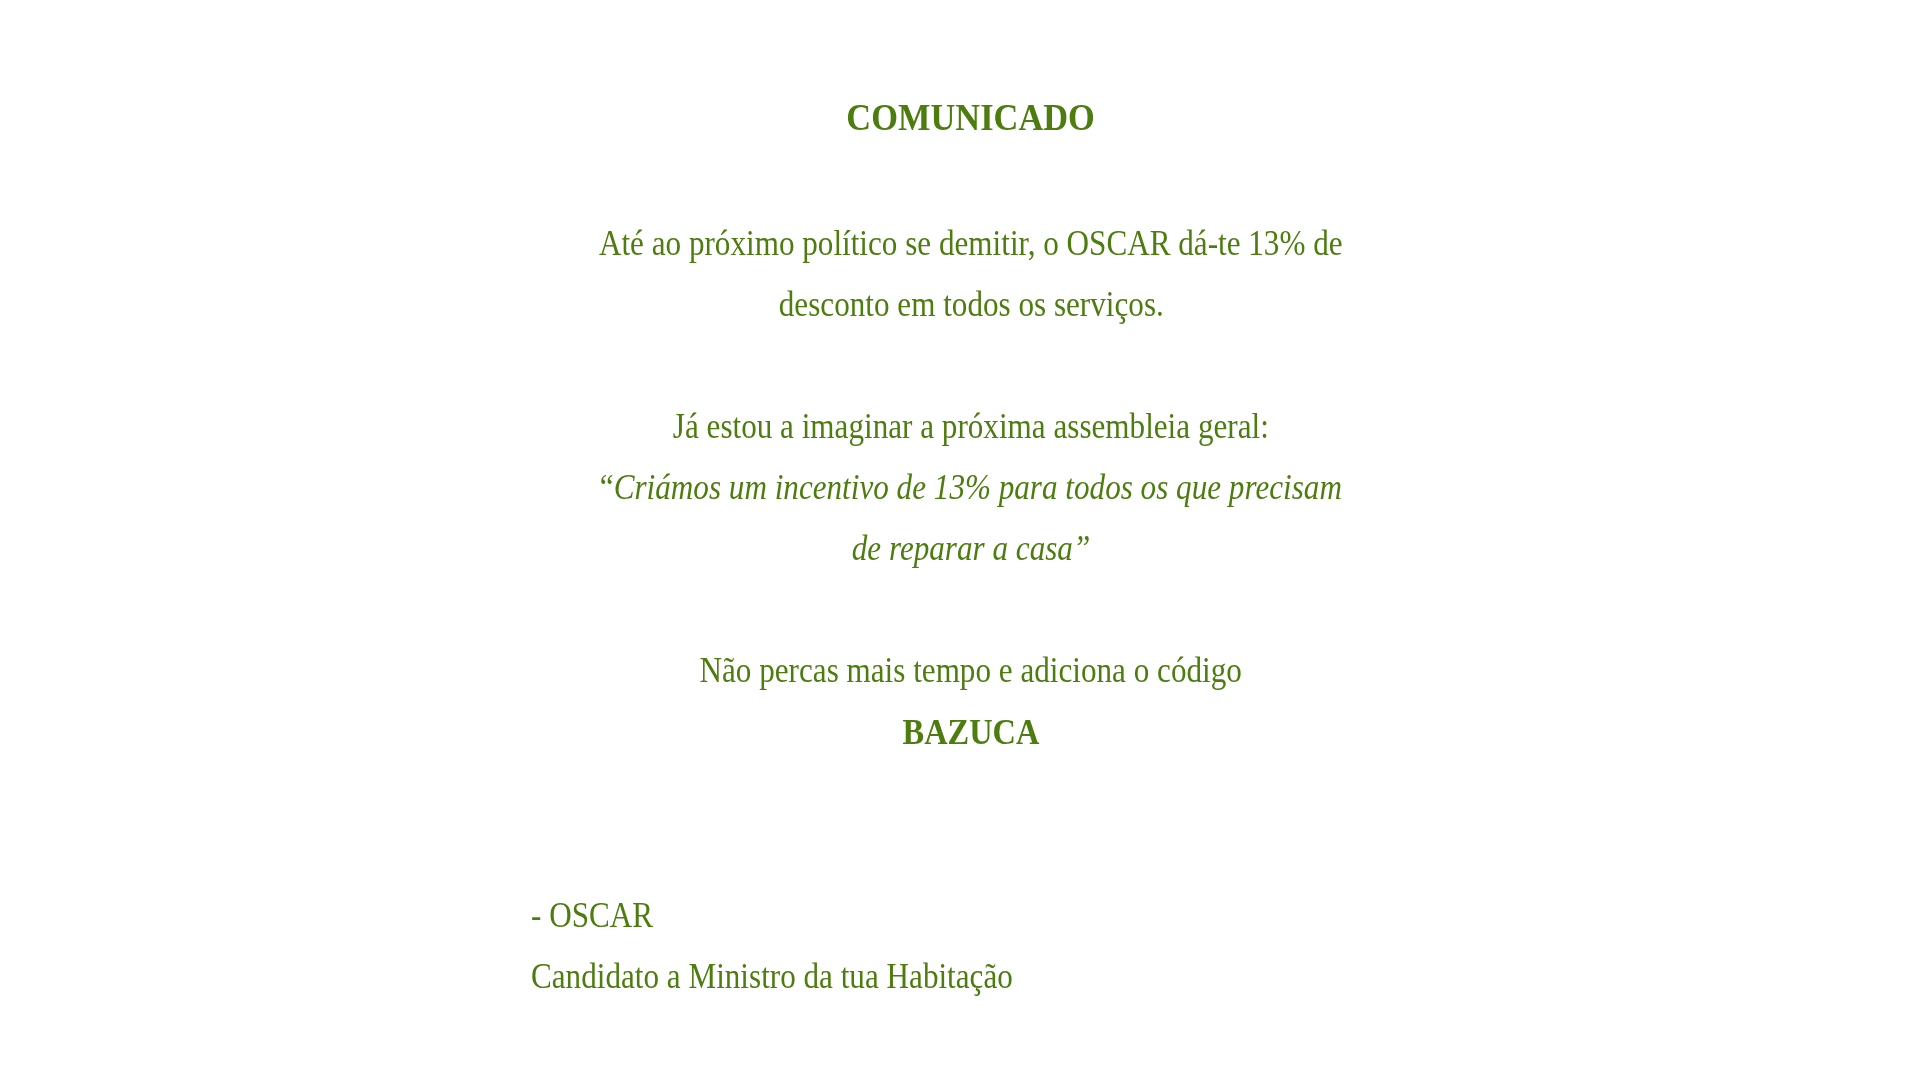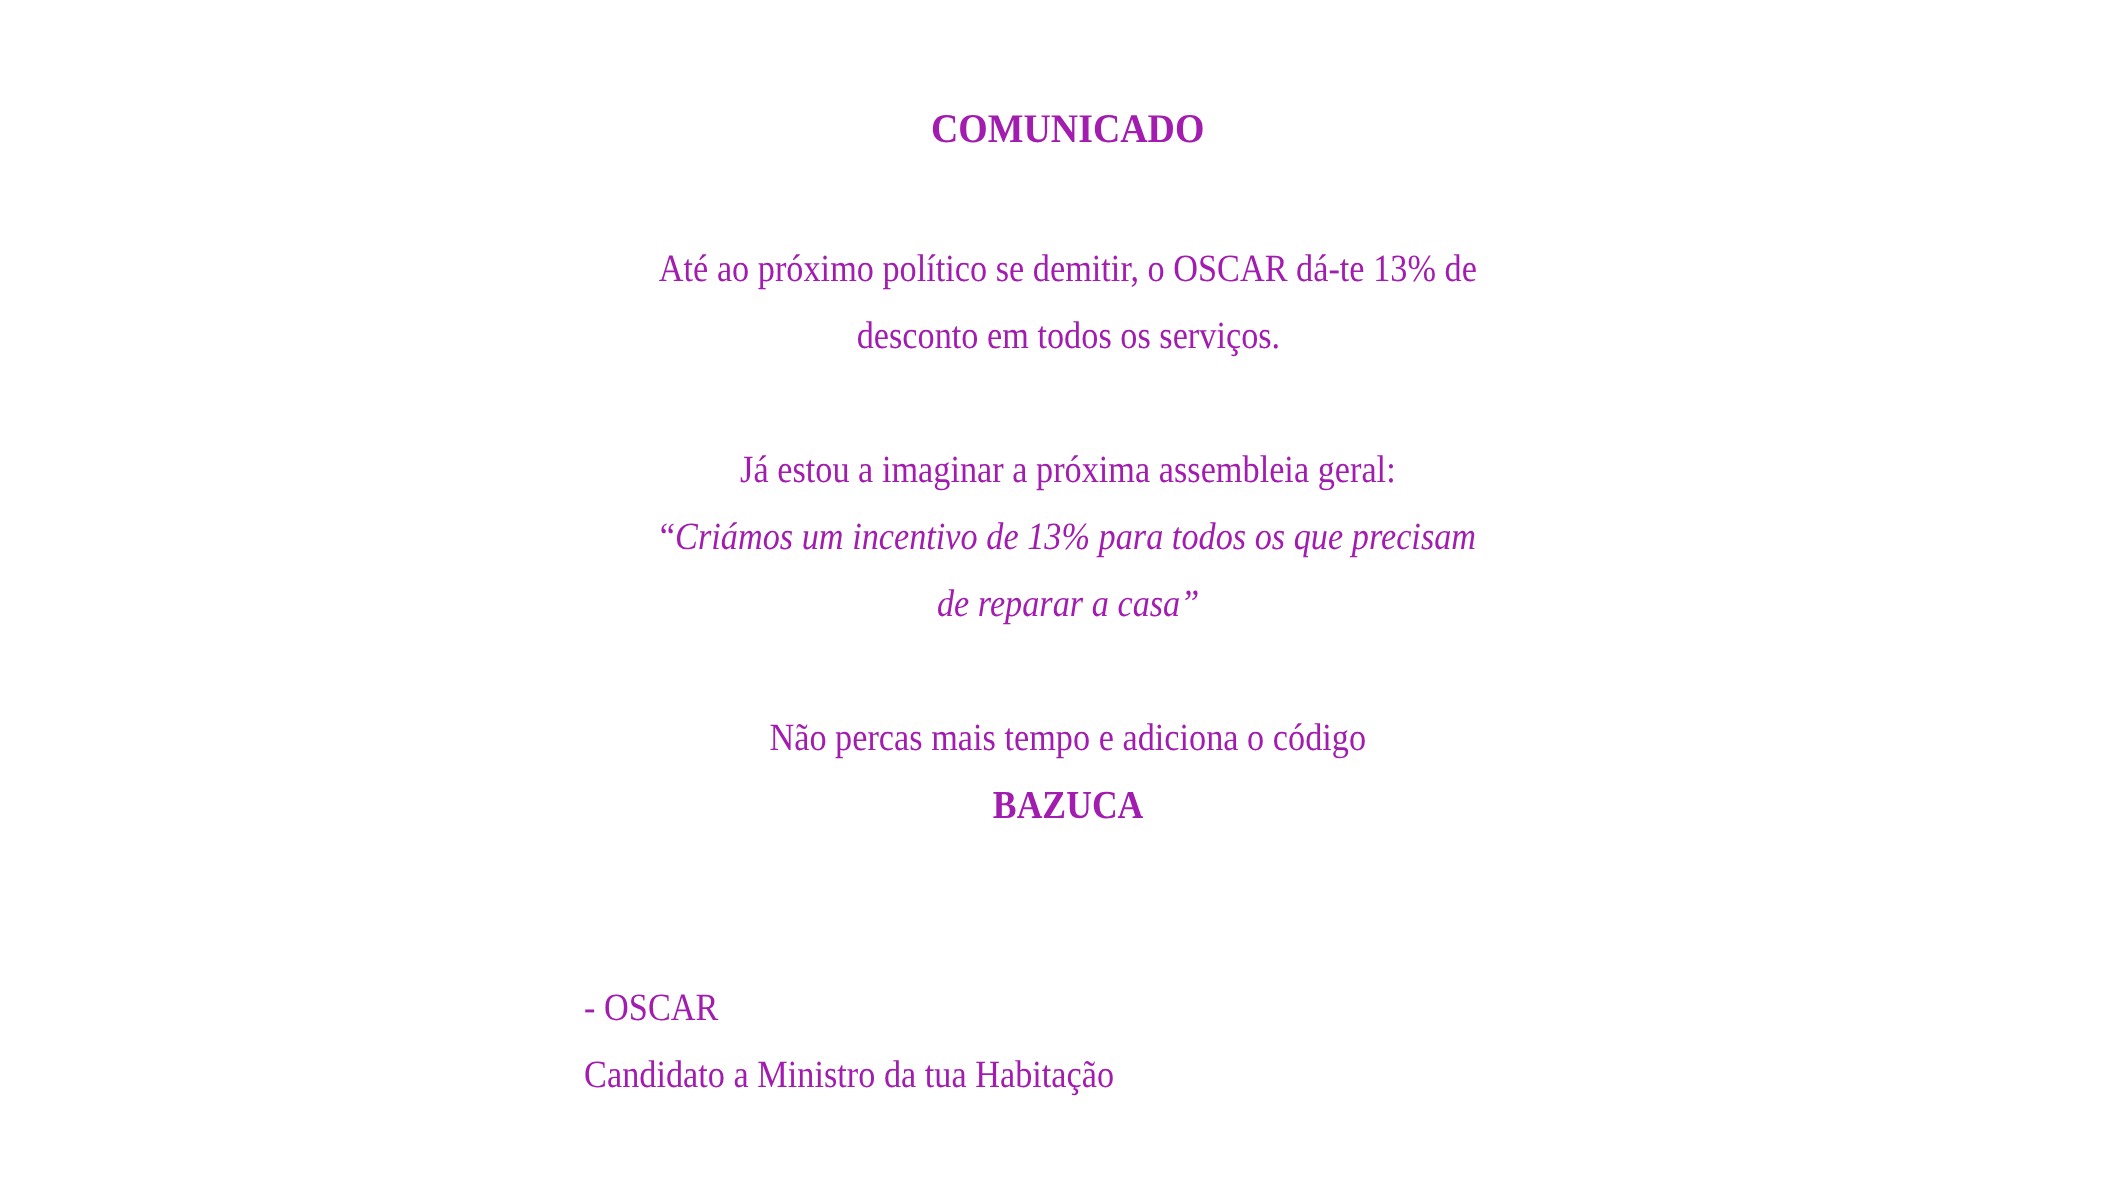--- a/index.html
+++ b/index.html
@@ -8,21 +8,21 @@
       width: 1920px;
       height: 1080px;
       background: #ffffff;
       overflow: hidden;
     }
     .page {
       position: relative;
       width: 1676px;
       height: 1080px;
       background: #ffffff;
-      color: #a21caf;
+      color: #4d7c0f;
       font-family: "Liberation Serif", "DejaVu Serif", serif;
     }
     .line {
       position: absolute;
       left: 0;
       width: 1942px;
       text-align: center;
       font-size: 35px;
       line-height: 40px;
       white-space: nowrap;

